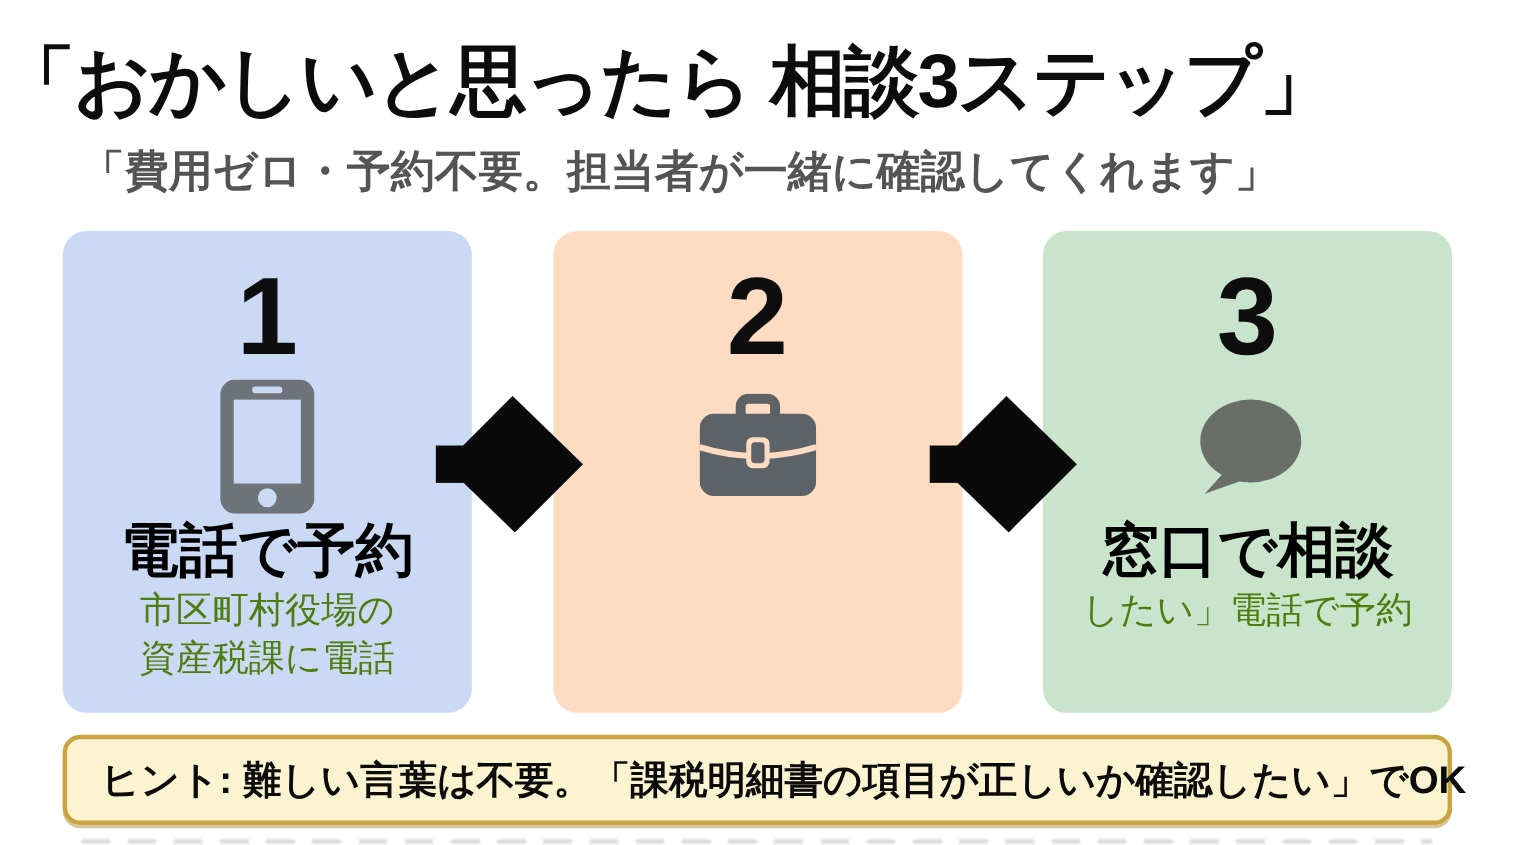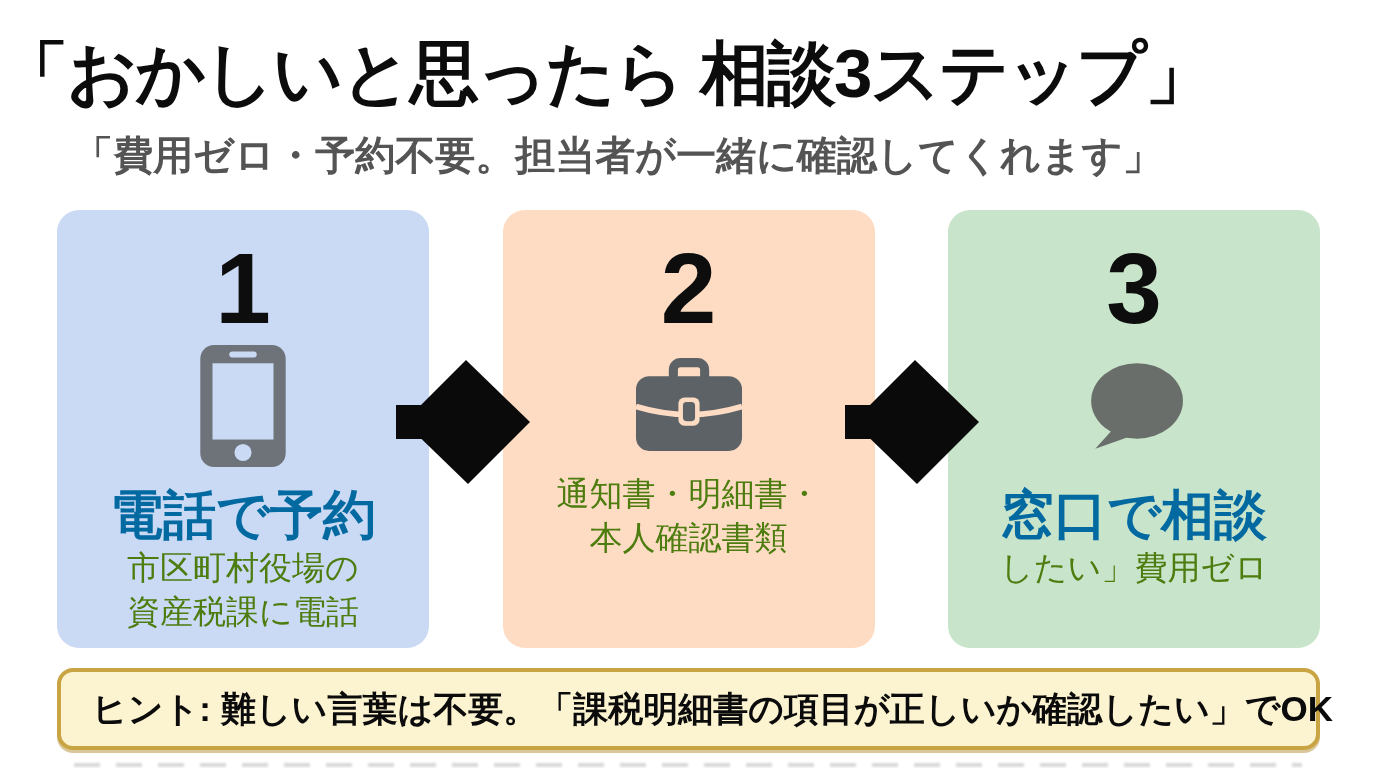--- a/index.html
+++ b/index.html
@@ -29,21 +29,21 @@
     display:flex;flex-direction:column;align-items:center;
     text-align:center;
   }
   .step-number{
     font-size:100px;font-weight:800;line-height:1;margin-top:28px;color:#0d0d0d;
   }
   .step-icon{
     height:128px;display:flex;align-items:center;justify-content:center;margin-top:4px;
   }
   .step-title{
-    font-size:53px;font-weight:900;color:#0369a1;margin-top:16px;line-height:1.1;
+    font-size:53px;font-weight:900;color:#000000;margin-top:2px;line-height:1.1;
     white-space:nowrap;
   }
   .step-desc{
     font-size:33px;font-weight:400;color:#4d7c0f;line-height:1.32;margin-top:2px;
     white-space:nowrap;
   }
   .flow-arrow{
     position:absolute;top:360px;width:134px;height:124px;
   }
   .flow-arrow.a1{left:396px;}
@@ -94,37 +94,33 @@
     <div class="step-number">2</div>
     <div class="step-icon">
       <svg width="106" height="96" viewBox="0 0 105 95">
         <rect x="37" y="4.5" width="31" height="24" rx="7" fill="none" stroke="#5d6266" stroke-width="9"></rect>
         <rect x="0" y="18" width="105" height="74" rx="13" fill="#5d6266"></rect>
         <path d="M0 48 Q52.5 64 105 48" stroke="var(--card-bg)" stroke-width="5.5" fill="none"></path>
         <rect x="42" y="39" width="21" height="28" rx="6" fill="var(--card-bg)"></rect>
         <rect x="46.5" y="43.5" width="12" height="19" rx="3.5" fill="#5d6266"></rect>
       </svg>
     </div>
-    <div class="step-desc">
-      <div>通知書・明細書・</div>
-      <div>本人確認書類</div>
-    </div>
   </div>
 
   <div class="step-card" style="--card-bg: #c8e4ca;">
     <div class="step-number">3</div>
     <div class="step-icon">
       <svg width="102" height="90" viewBox="0 0 100 88">
         <ellipse cx="53" cy="39" rx="45" ry="37" fill="#6a6e6a"></ellipse>
         <path d="M30 66 L12 86 L46 74 Z" fill="#6a6e6a"></path>
       </svg>
     </div>
     <div class="step-title">窓口で相談</div>
     <div class="step-desc">
-      <div>したい」費用ゼロ</div>
+      <div>したい」電話で予約</div>
     </div>
   </div>
 
 </div>
 
 <svg class="flow-arrow a1" viewBox="0 0 134 124">
   <rect x="0" y="45" width="58" height="34" fill="#0a0a0a"></rect>
   <polygon points="70,0 134,62 72,124 8,62" fill="#0a0a0a"></polygon>
 </svg>
 <svg class="flow-arrow a2" viewBox="0 0 134 124">

